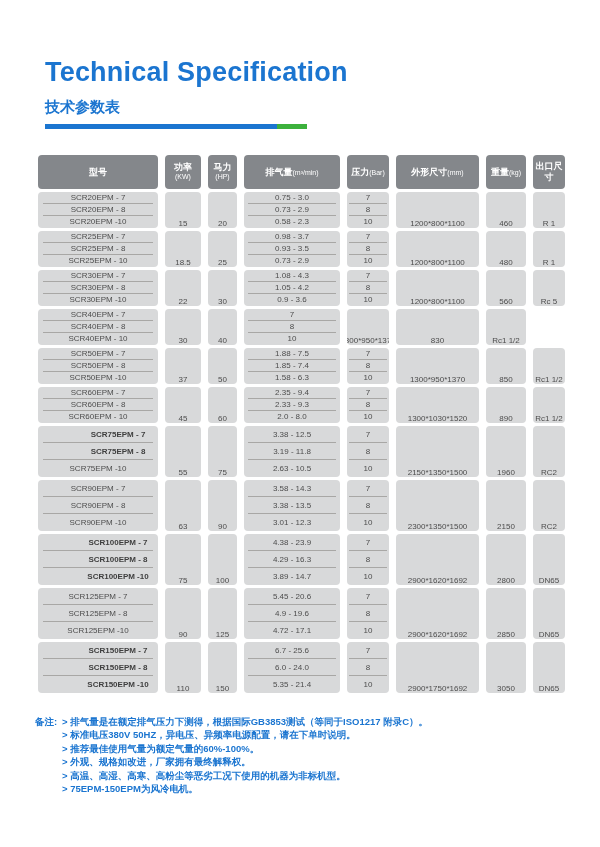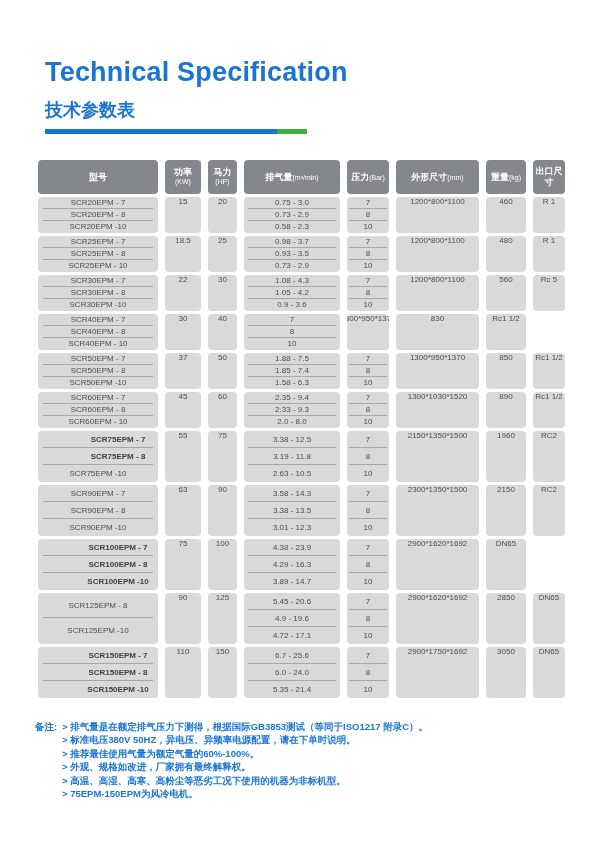--- a/index.html
+++ b/index.html
@@ -6,21 +6,21 @@
   body{
     width:600px;height:847px;background:#ffffff;
     font-family:"Liberation Sans","DejaVu Sans",sans-serif;
     position:relative;overflow:hidden;
   }
   .page-header{margin:58px 0 0 45px;}
   .title{
     color:#1b75d0;font-size:27px;font-weight:700;letter-spacing:0.2px;line-height:1.1;
   }
   .subtitle{
-    color:#1b75d0;font-size:18px;font-weight:700;margin-top:10px;
+    color:#1b75d0;font-size:15px;font-weight:700;margin-top:10px;
   }
   .rule{margin-top:7px;display:flex;height:5px;width:262px;}
   .rule .blue{background:#1b75d0;width:232px;height:100%;}
   .rule .green{background:#3cb13c;width:30px;height:100%;}
 
   .spec-table{margin:26px 35px 0 38px;width:527px;}
   .trow{
     display:grid;
     grid-template-columns:120px 36px 29px 96px 42px 83px 40px 1fr;
     column-gap:7px;margin-bottom:3px;
@@ -32,21 +32,21 @@
   }
   .thead .unit{font-size:7px;font-weight:400;}
   .thead .inline-unit{font-size:7px;font-weight:400;}
 
   .trow.body-row{height:36px;}
   .trow.body-row.tall{height:51px;}
   .body-row .cell{
     background:#d8d9da;border-radius:4px;color:#4d4d4d;font-size:8px;
     overflow:hidden;height:100%;box-sizing:border-box;
   }
-  .cell.single{display:flex;align-items:flex-start;justify-content:center;text-align:center;}
+  .cell.single{display:flex;align-items:flex-end;justify-content:center;text-align:center;}
   .cell.multi{display:flex;flex-direction:column;}
   .cell.multi .sub{
     flex:1;display:flex;align-items:center;justify-content:center;text-align:center;
     position:relative;
   }
   .cell.multi .sub:not(:last-child)::after{
     content:"";position:absolute;left:4%;right:4%;bottom:0;height:1px;background:#a8a7a5;
   }
   .cell.multi .sub.bold{font-weight:700;color:#3f3f3f;padding-left:40px;}
 
@@ -367,25 +367,29 @@
         </div>
         <div class="cell multi">
           <div class="sub">7</div>
           <div class="sub">8</div>
           <div class="sub">10</div>
         </div>
         <div class="cell single">
           <span>2900*1620*1692</span>
         </div>
         <div class="cell single">
+          <span>2800</span>
+        </div>
+        <div class="cell single">
           <span>DN65</span>
         </div>
       </div>
       <div class="trow body-row tall">
         <div class="cell multi">
+          <div class="sub">SCR125EPM - 7</div>
           <div class="sub">SCR125EPM - 8</div>
           <div class="sub">SCR125EPM -10</div>
         </div>
         <div class="cell single">
           <span>90</span>
         </div>
         <div class="cell single">
           <span>125</span>
         </div>
         <div class="cell multi">

